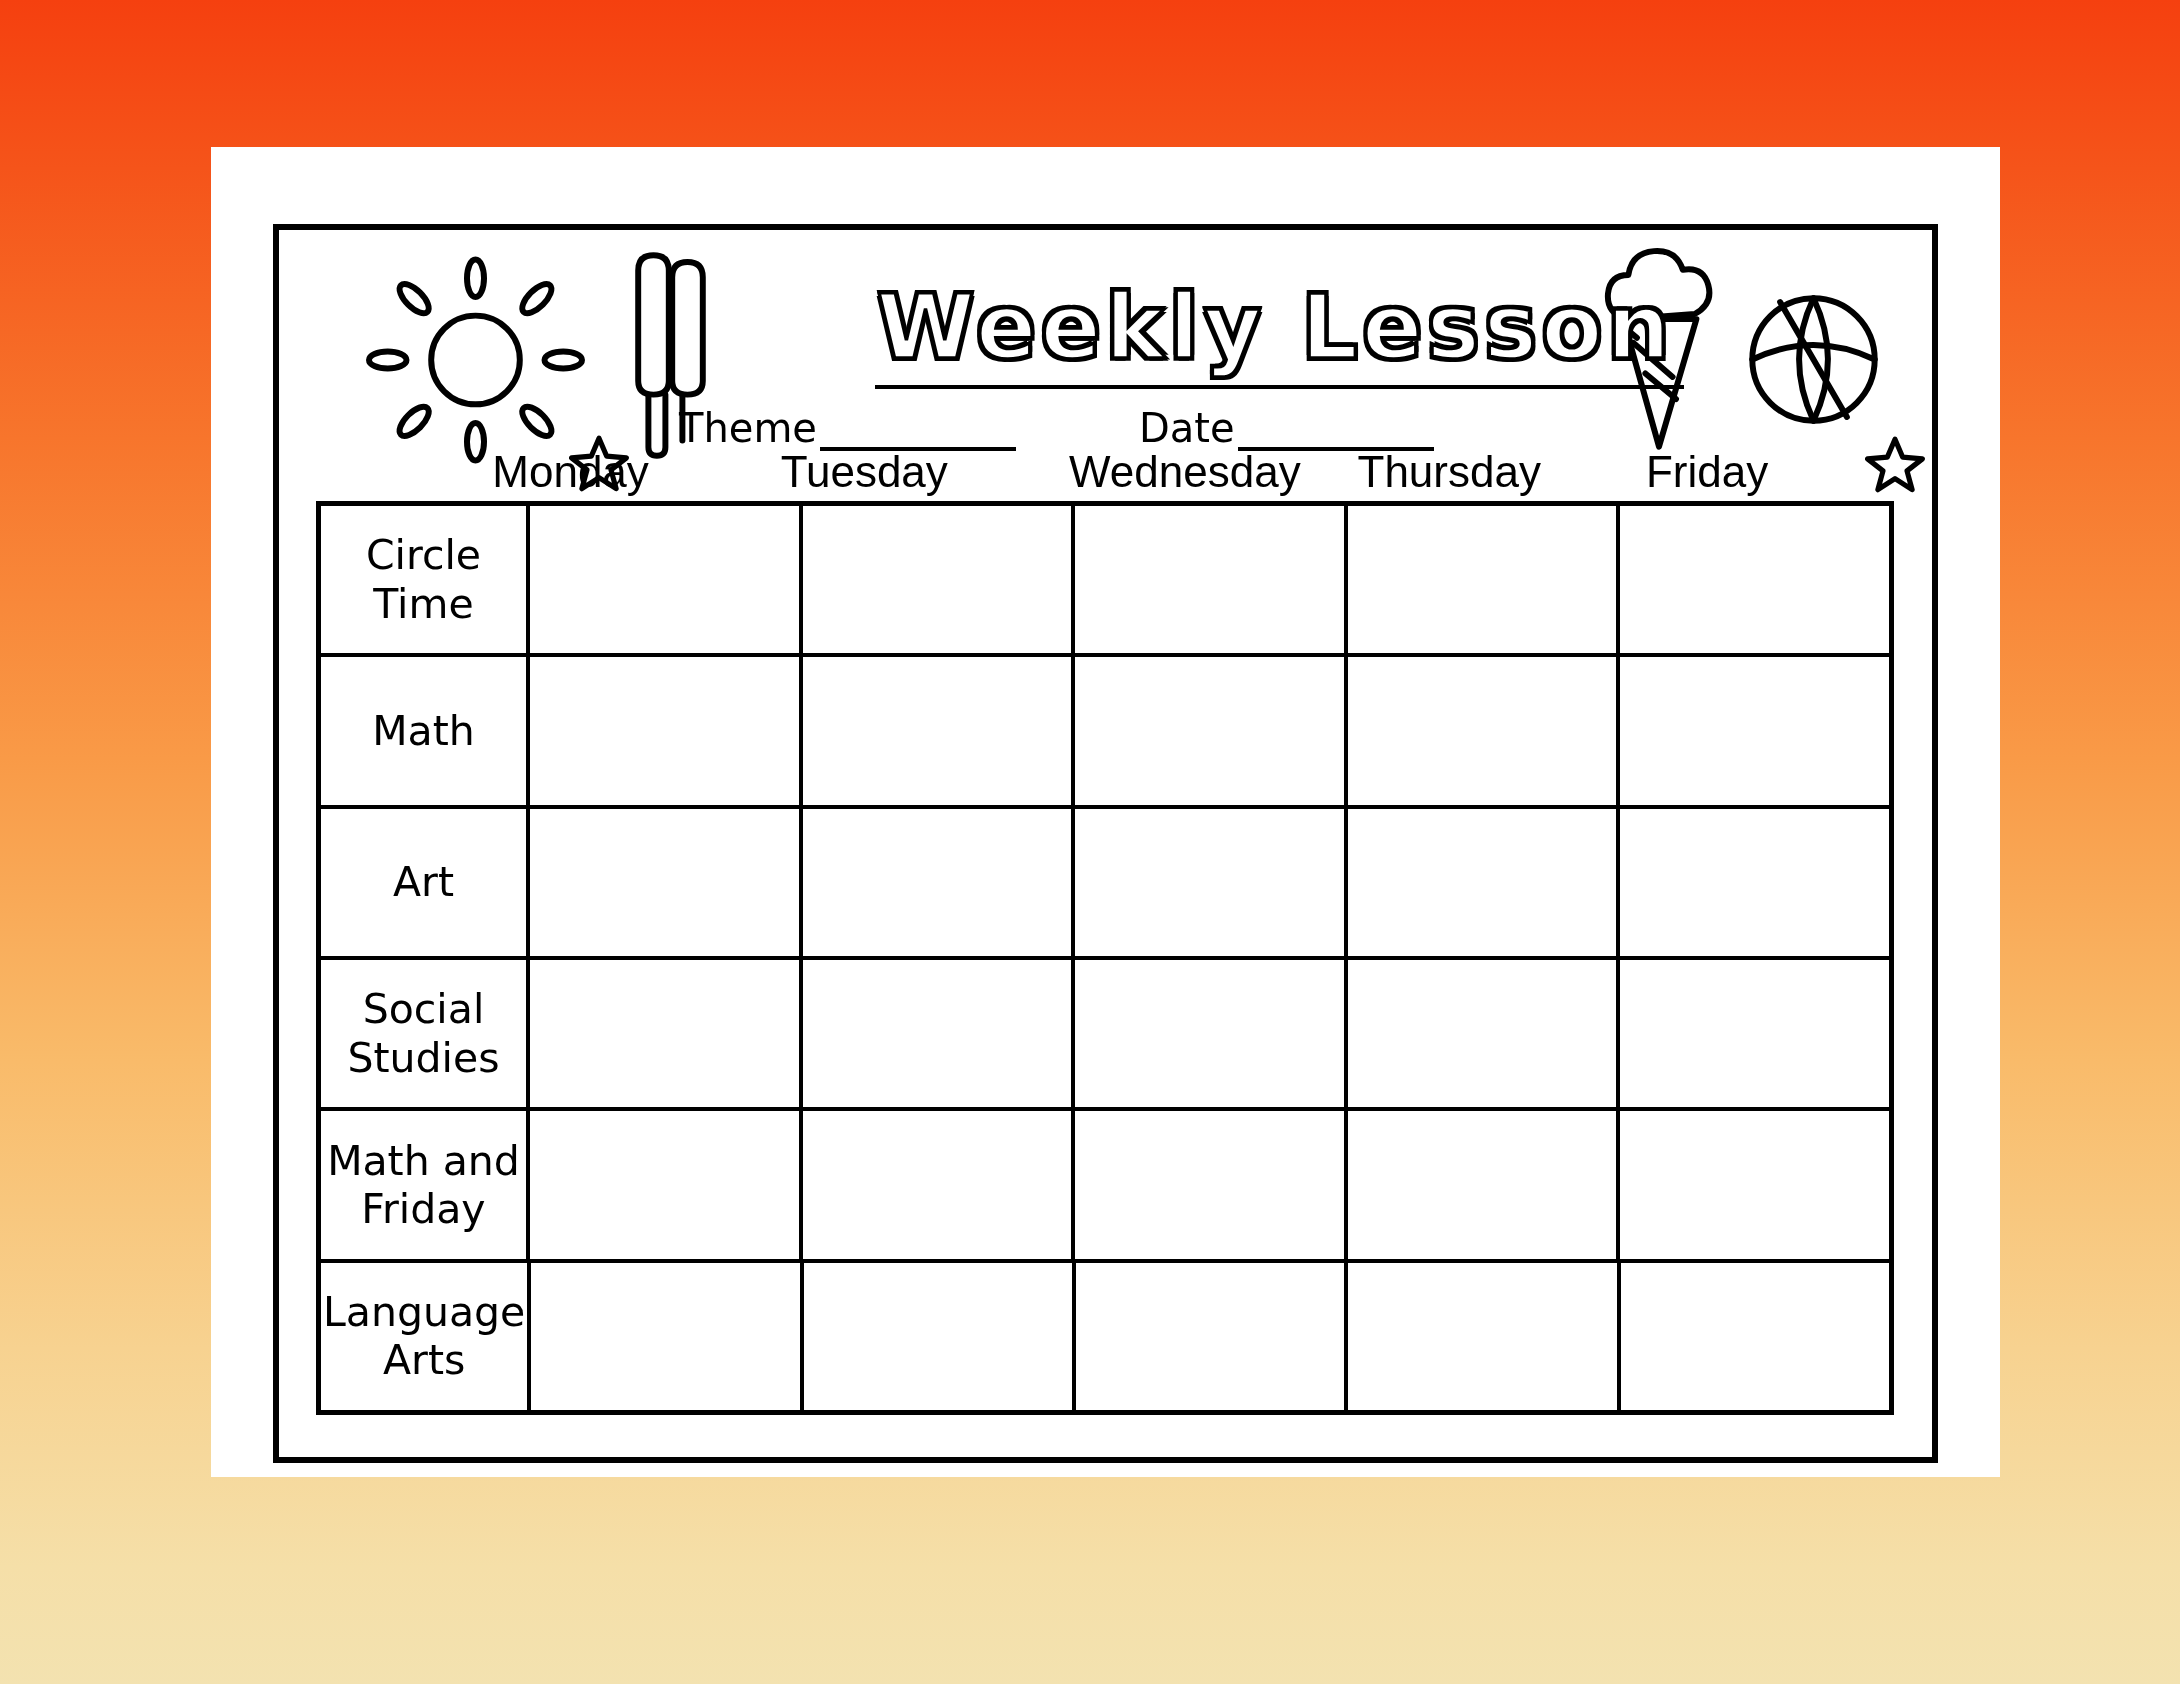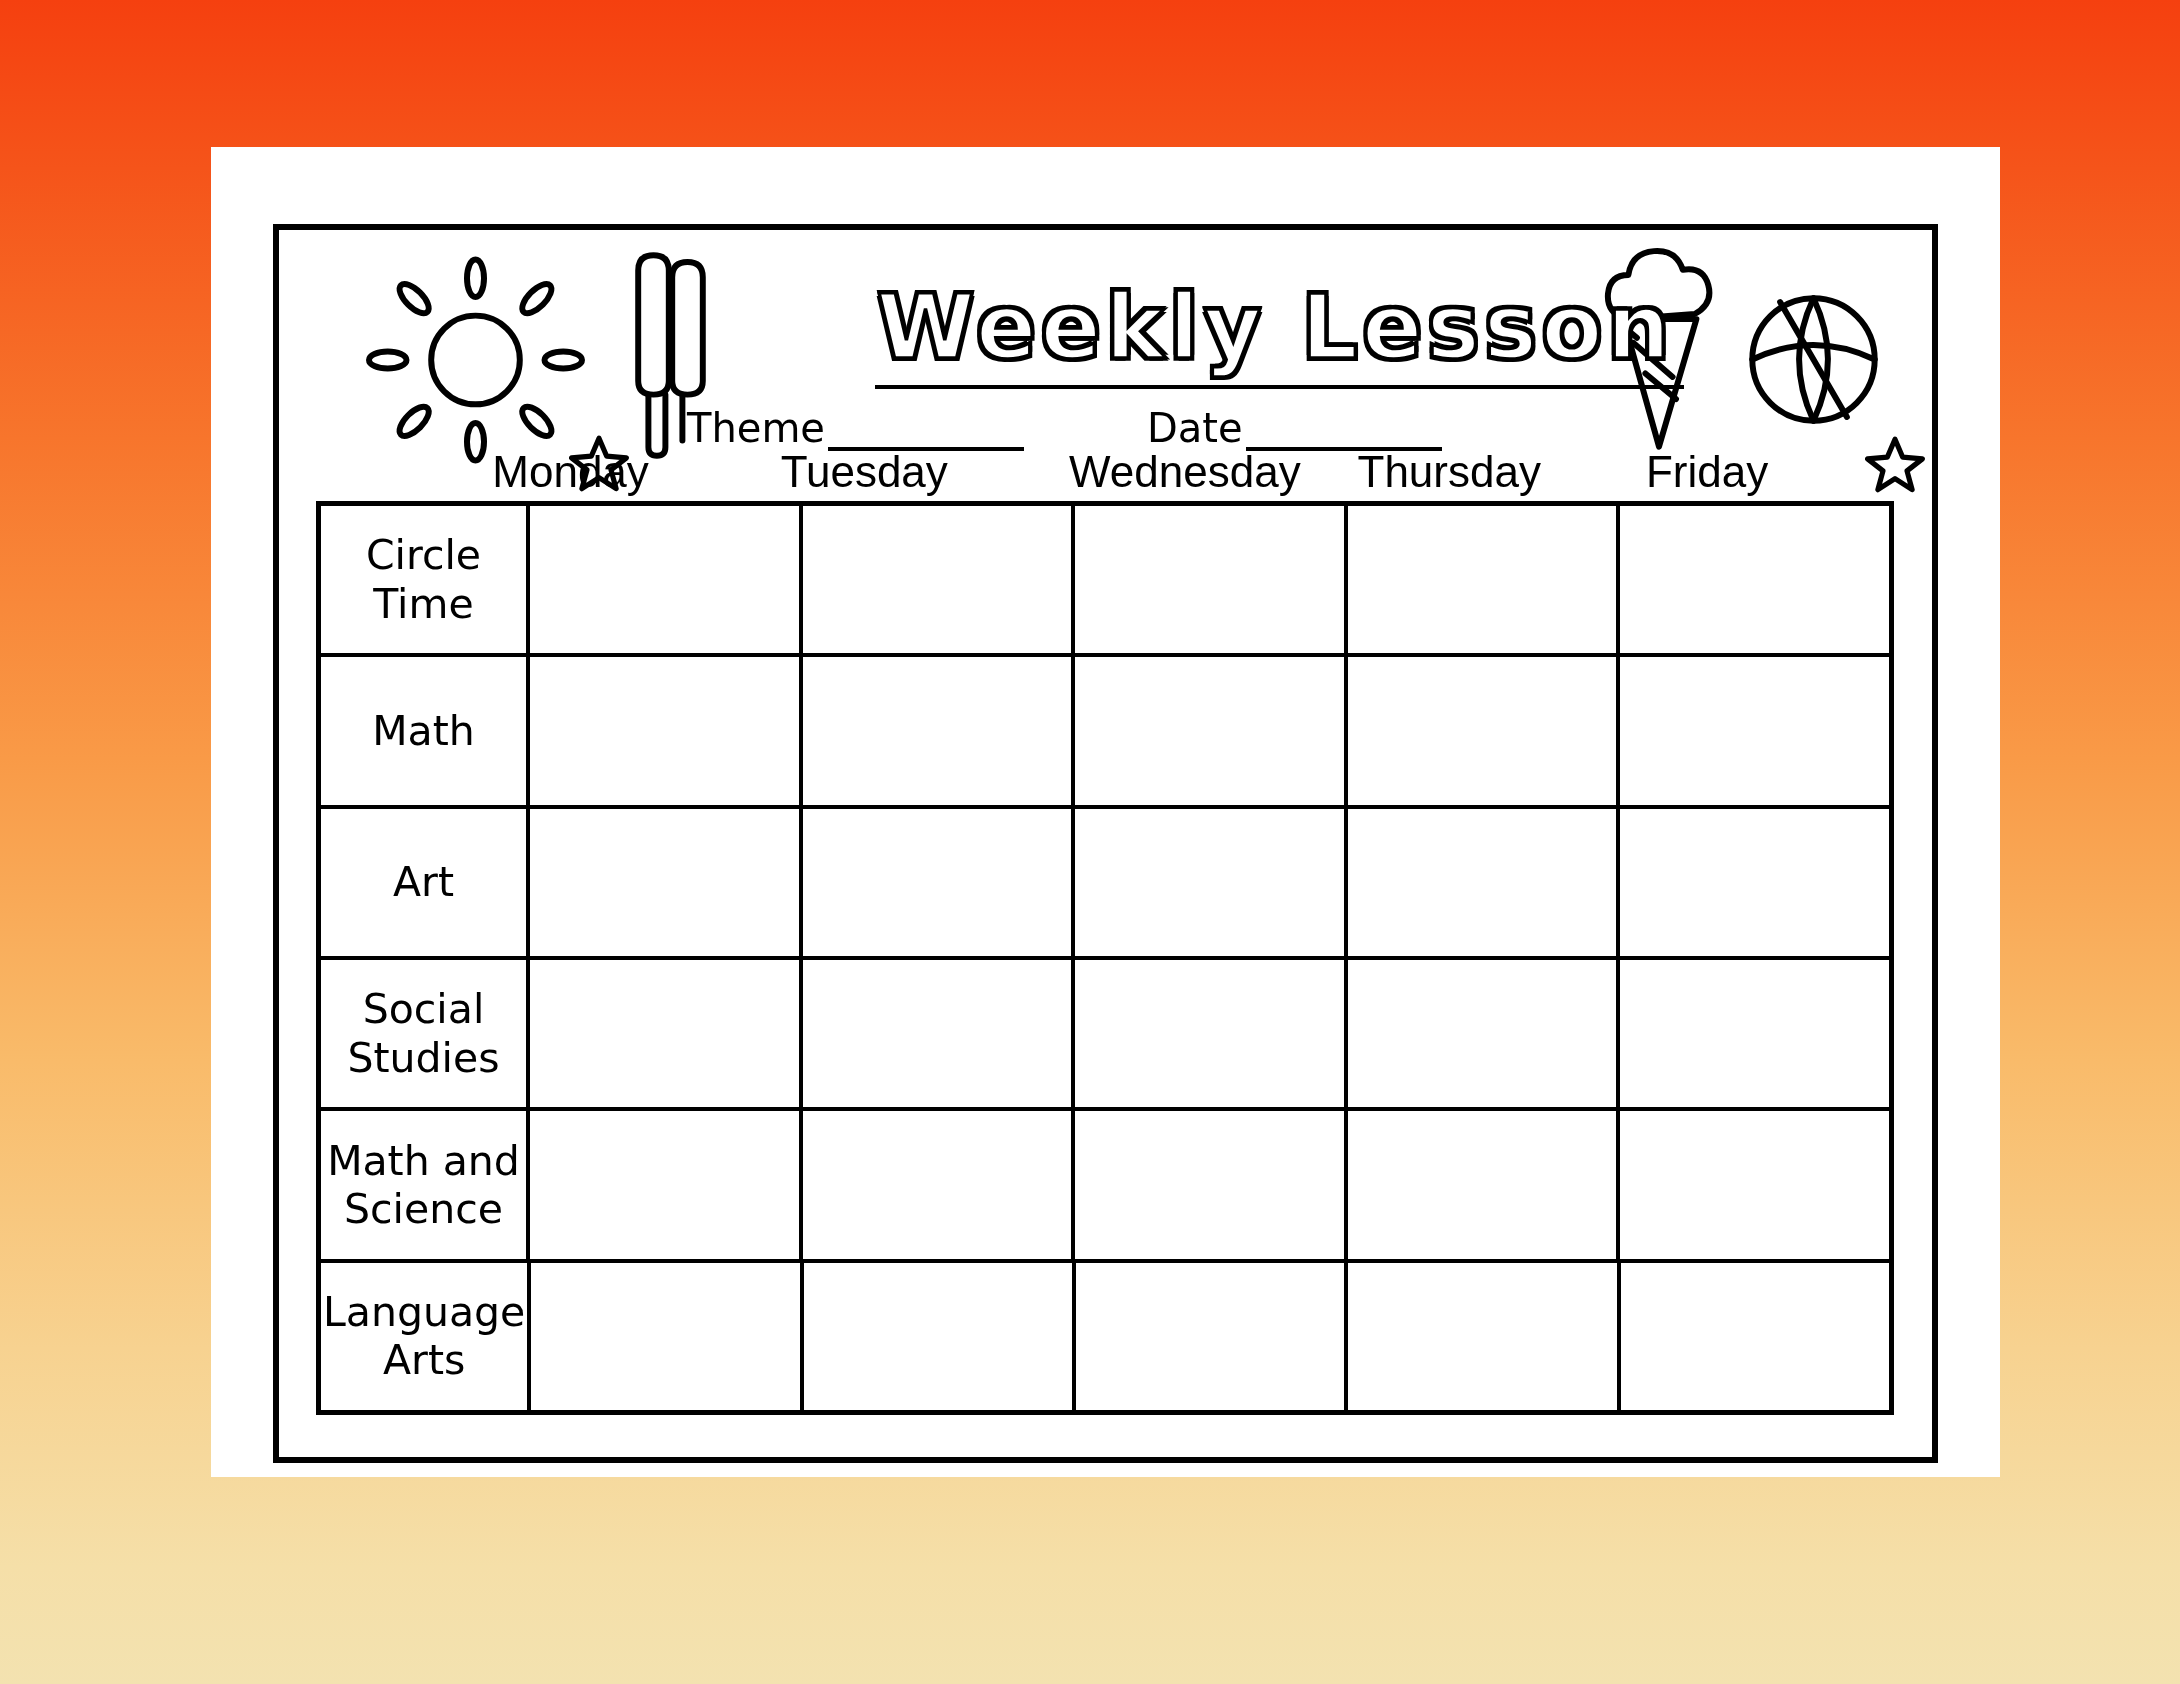--- a/index.html
+++ b/index.html
@@ -72,21 +72,21 @@
     left: 596px;
     top: 155px;
     width: 809px;
     height: 4.3px;
     background: #000;
   }
 
   .field-row {
     position: absolute;
     top: 175px;
-    left: 8px;
+    left: 0;
     width: 100%;
     height: 51px;
     padding-left: 40px;
   }
   .field {
     position: absolute;
     font-size: 40px;
     font-family: "DejaVu Sans", sans-serif;
     color: #000;
     white-space: nowrap;
@@ -303,21 +303,21 @@
         <div class="grid-row">
           <div class="row-label">Social Studies</div>
           <div class="cell"></div>
           <div class="cell"></div>
           <div class="cell"></div>
           <div class="cell"></div>
           <div class="cell"></div>
         </div>
 
         <div class="grid-row">
-          <div class="row-label">Math and Science</div>
+          <div class="row-label">Math and Friday</div>
           <div class="cell"></div>
           <div class="cell"></div>
           <div class="cell"></div>
           <div class="cell"></div>
           <div class="cell"></div>
         </div>
 
         <div class="grid-row">
           <div class="row-label">Language Arts</div>
           <div class="cell"></div>

